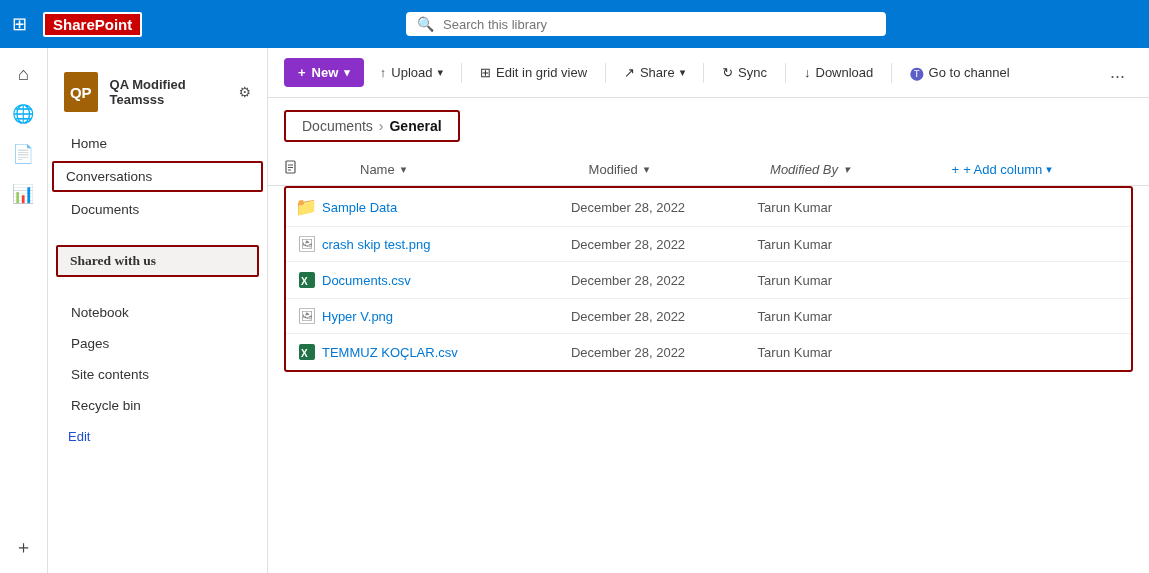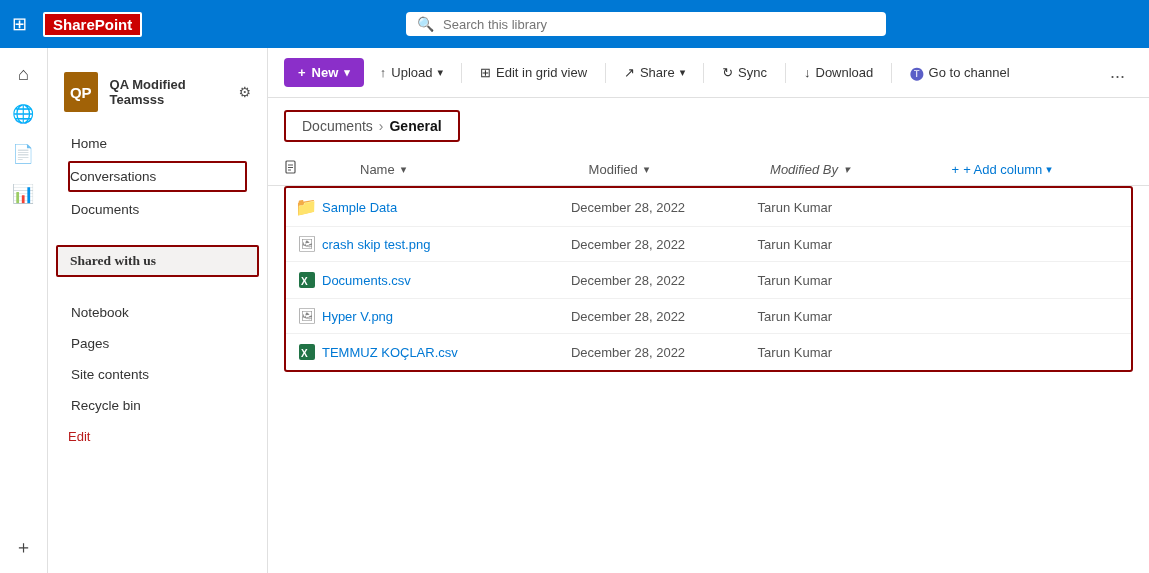--- a/index.html
+++ b/index.html
@@ -129,21 +129,21 @@
     }
     .sidebar-nav li.active {
       font-weight: 600;
       border-left: 3px solid #0078d4;
       background: #f3f2f1;
     }
     .sidebar-footer {
       padding: 8px 20px;
       cursor: pointer;
       font-size: 13px;
-      color: #b91c1c;
+      color: #1d4ed8;
     }
 
     
     .content {
       flex: 1;
       overflow: hidden;
       background: #fff;
     }
 
     
@@ -291,21 +291,21 @@
     <div class="site-header">
       <div class="site-avatar">QP</div>
       <div>
         <div class="site-title">QA Modified Teamsss</div>
       </div>
       <span style="font-size:14px;color:#555;cursor:pointer;margin-left:4px;">⚙</span>
     </div>
 
     <ul class="sidebar-nav">
       <li>Home</li>
-      <li style="border:2px solid #8b0000; border-radius:2px; margin:2px 20px; padding:6px 0;">Conversations</li>
+      <li style="border:2px solid #8b0000; border-radius:2px; margin:2px 4px; padding:6px 12px;">Conversations</li>
       <li>Documents</li>
       <li class="active" style="border:2px solid #8b0000; border-radius:2px; margin:20px 8px; padding:6px 12px;font-family:Liberation Serif, serif;">Shared with us</li>
       <li>Notebook</li>
       <li>Pages</li>
       <li>Site contents</li>
       <li>Recycle bin</li>
     </ul>
     <div class="sidebar-footer">Edit</div>
   </div>
 

